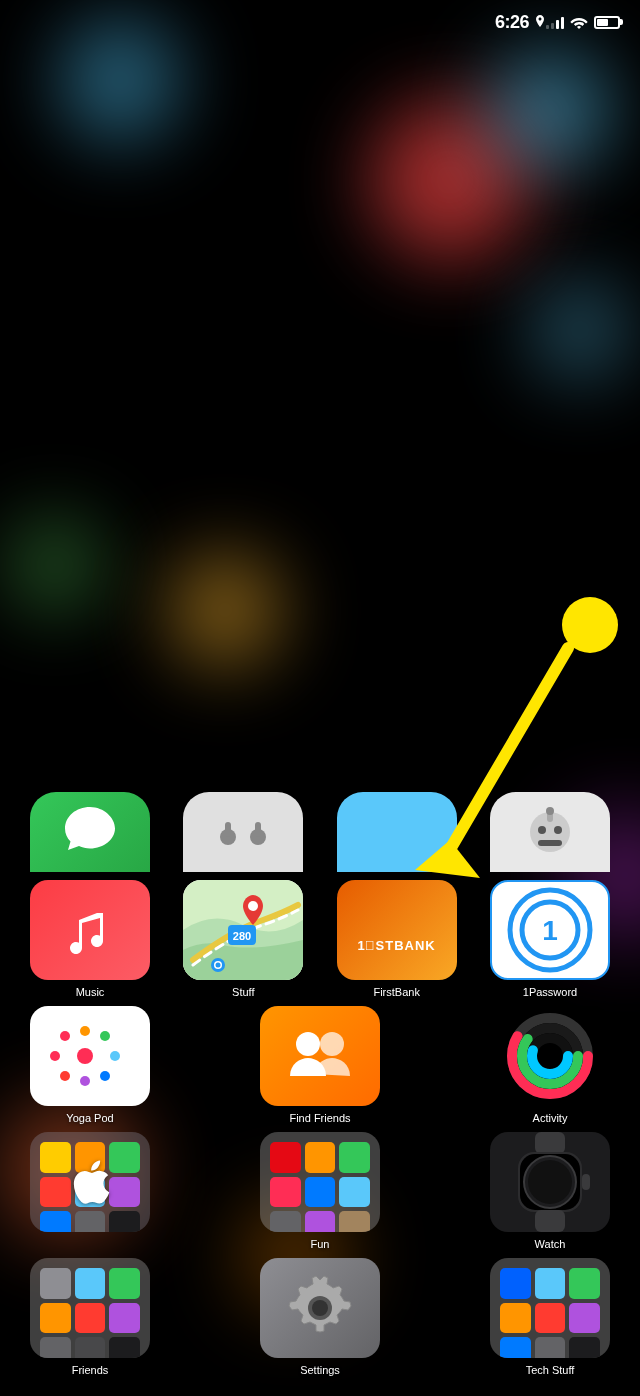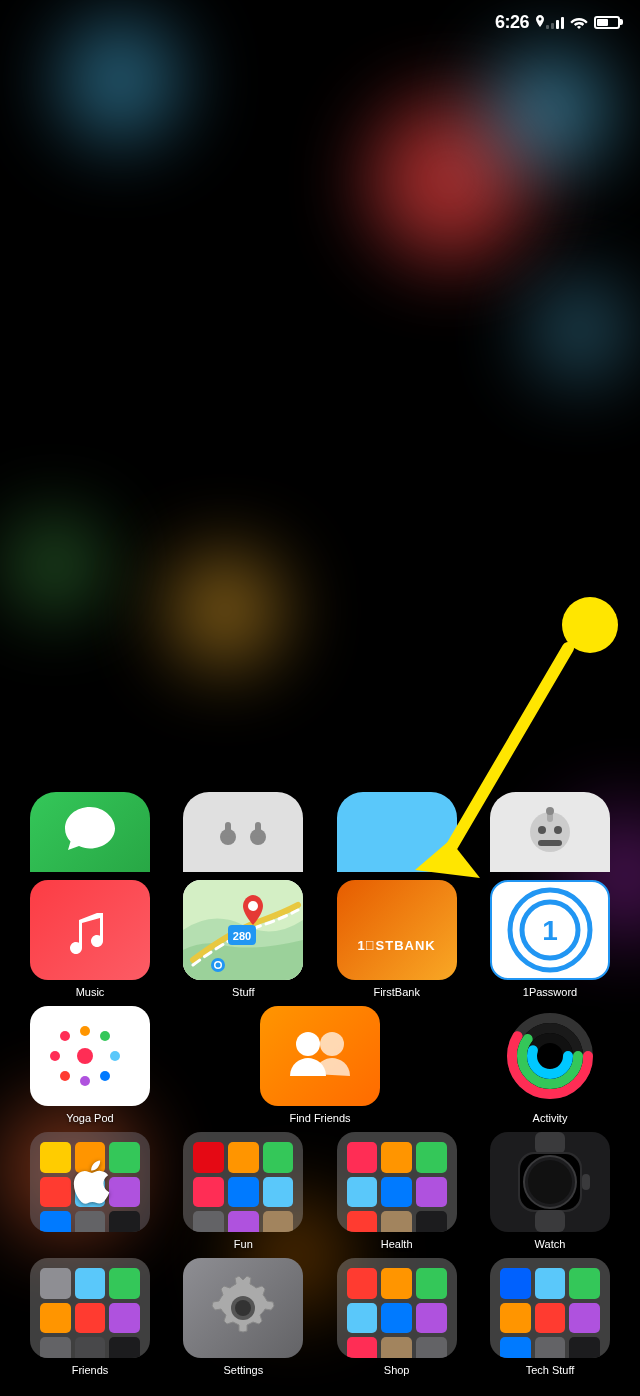--- a/index.html
+++ b/index.html
@@ -395,34 +395,20 @@
         <div class="folder-mini" style="background:#ff2d55;"></div>
         <div class="folder-mini" style="background:#007aff;"></div>
         <div class="folder-mini" style="background:#5ac8fa;"></div>
         <div class="folder-mini" style="background:#636366;"></div>
         <div class="folder-mini" style="background:#af52de;"></div>
         <div class="folder-mini" style="background:#a2845e;"></div>
       </div>
       <span class="app-label">Fun</span>
     </div>
 
-    <div class="app-item">
-      <div class="app-icon folder-icon">
-        <div class="folder-mini" style="background:#ff2d55;"></div>
-        <div class="folder-mini" style="background:#ff9500;"></div>
-        <div class="folder-mini" style="background:#34c759;"></div>
-        <div class="folder-mini" style="background:#5ac8fa;"></div>
-        <div class="folder-mini" style="background:#007aff;"></div>
-        <div class="folder-mini" style="background:#af52de;"></div>
-        <div class="folder-mini" style="background:#ff3b30;"></div>
-        <div class="folder-mini" style="background:#a2845e;"></div>
-        <div class="folder-mini" style="background:#1c1c1e;"></div>
-      </div>
-      <span class="app-label">Health</span>
-    </div>
 
     <div class="app-item">
       <div class="app-icon" style="background:#1c1c1e;">
         <svg width="80" height="100" viewBox="0 0 80 100">
 
           <rect x="25" y="0" width="30" height="22" rx="6" fill="#3a3a3c"></rect>
 
           <rect x="8" y="20" width="64" height="60" rx="16" fill="#2c2c2e"></rect>
           <rect x="10" y="22" width="60" height="56" rx="15" fill="#000"></rect>
 
@@ -460,34 +446,20 @@
         <svg width="80" height="80" viewBox="0 0 80 80">
 
           <path d="M40 12 L44 8 L48 10 L47 16 C49 17 51 18 53 20 L59 18 L62 21 L60 27 C62 29 63 31 64 33 L70 34 L71 38 L68 42 L62 41 C61 43 59 45 57 47 L59 53 L56 56 L50 54 C48 55 46 56 44 57 L44 63 L40 64 L36 63 L36 57 C34 56 32 55 30 54 L24 56 L21 53 L23 47 C21 45 19 43 18 41 L12 42 L9 38 L10 34 L16 33 C17 31 18 29 20 27 L18 21 L21 18 L27 20 C29 18 31 17 33 16 L32 10 L36 8 L40 12Z" fill="#aaa" stroke="#888" stroke-width="1"></path>
           <circle cx="40" cy="40" r="12" fill="#555"></circle>
           <circle cx="40" cy="40" r="8" fill="#333"></circle>
         </svg>
       </div>
       <span class="app-label">Settings</span>
     </div>
 
-    <div class="app-item">
-      <div class="app-icon folder-icon">
-        <div class="folder-mini" style="background:#ff3b30;"></div>
-        <div class="folder-mini" style="background:#ff9500;"></div>
-        <div class="folder-mini" style="background:#34c759;"></div>
-        <div class="folder-mini" style="background:#5ac8fa;"></div>
-        <div class="folder-mini" style="background:#007aff;"></div>
-        <div class="folder-mini" style="background:#af52de;"></div>
-        <div class="folder-mini" style="background:#ff2d55;"></div>
-        <div class="folder-mini" style="background:#a2845e;"></div>
-        <div class="folder-mini" style="background:#636366;"></div>
-      </div>
-      <span class="app-label">Shop</span>
-    </div>
 
     <div class="app-item">
       <div class="app-icon folder-icon">
         <div class="folder-mini" style="background:#0061fe;"></div>
         <div class="folder-mini" style="background:#5ac8fa;"></div>
         <div class="folder-mini" style="background:#34c759;"></div>
         <div class="folder-mini" style="background:#ff9500;"></div>
         <div class="folder-mini" style="background:#ff3b30;"></div>
         <div class="folder-mini" style="background:#af52de;"></div>
         <div class="folder-mini" style="background:#007aff;"></div>

